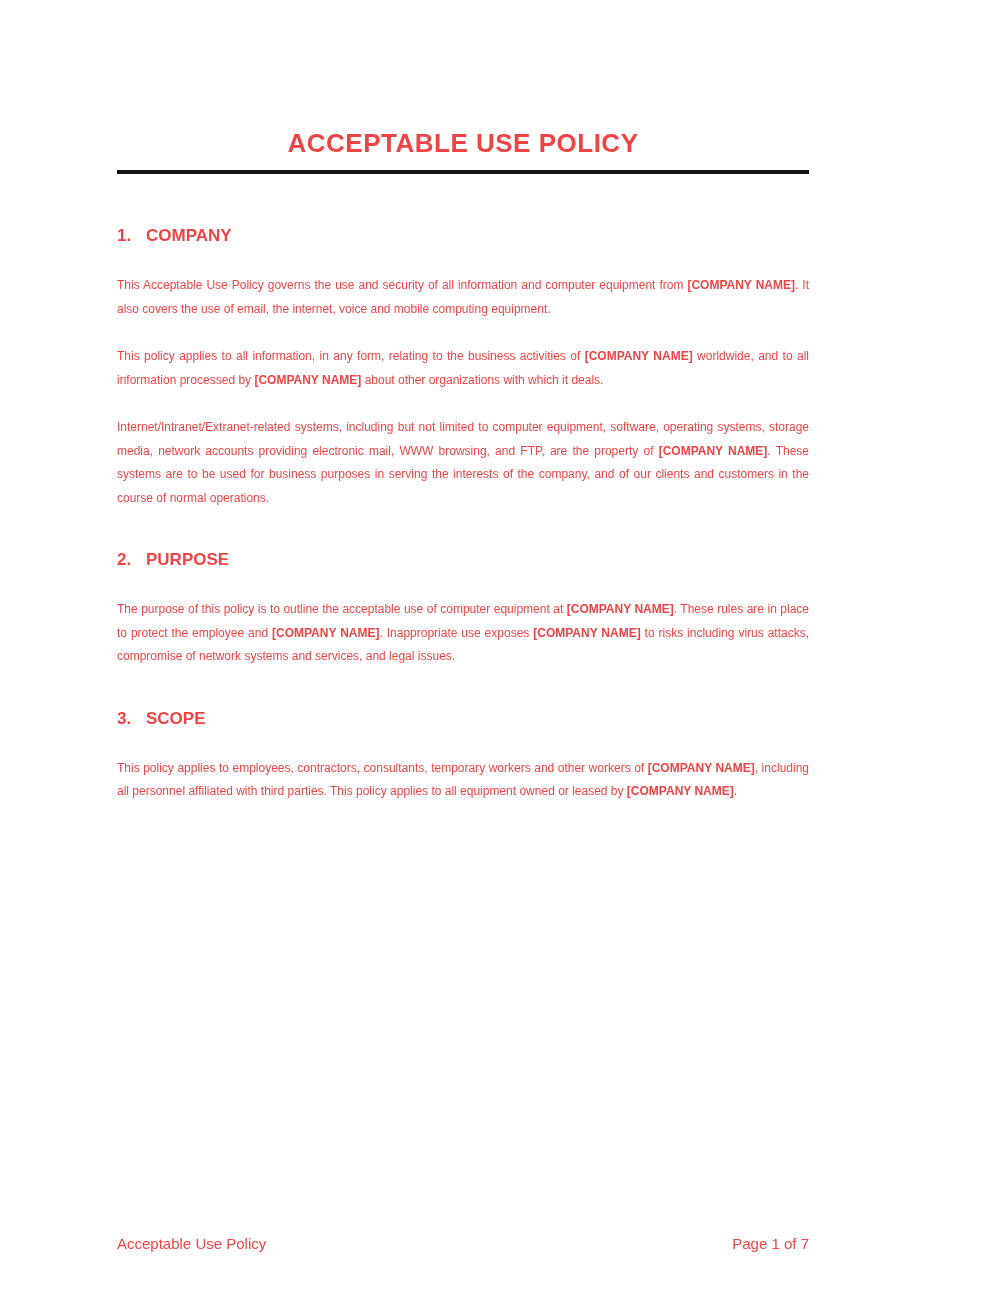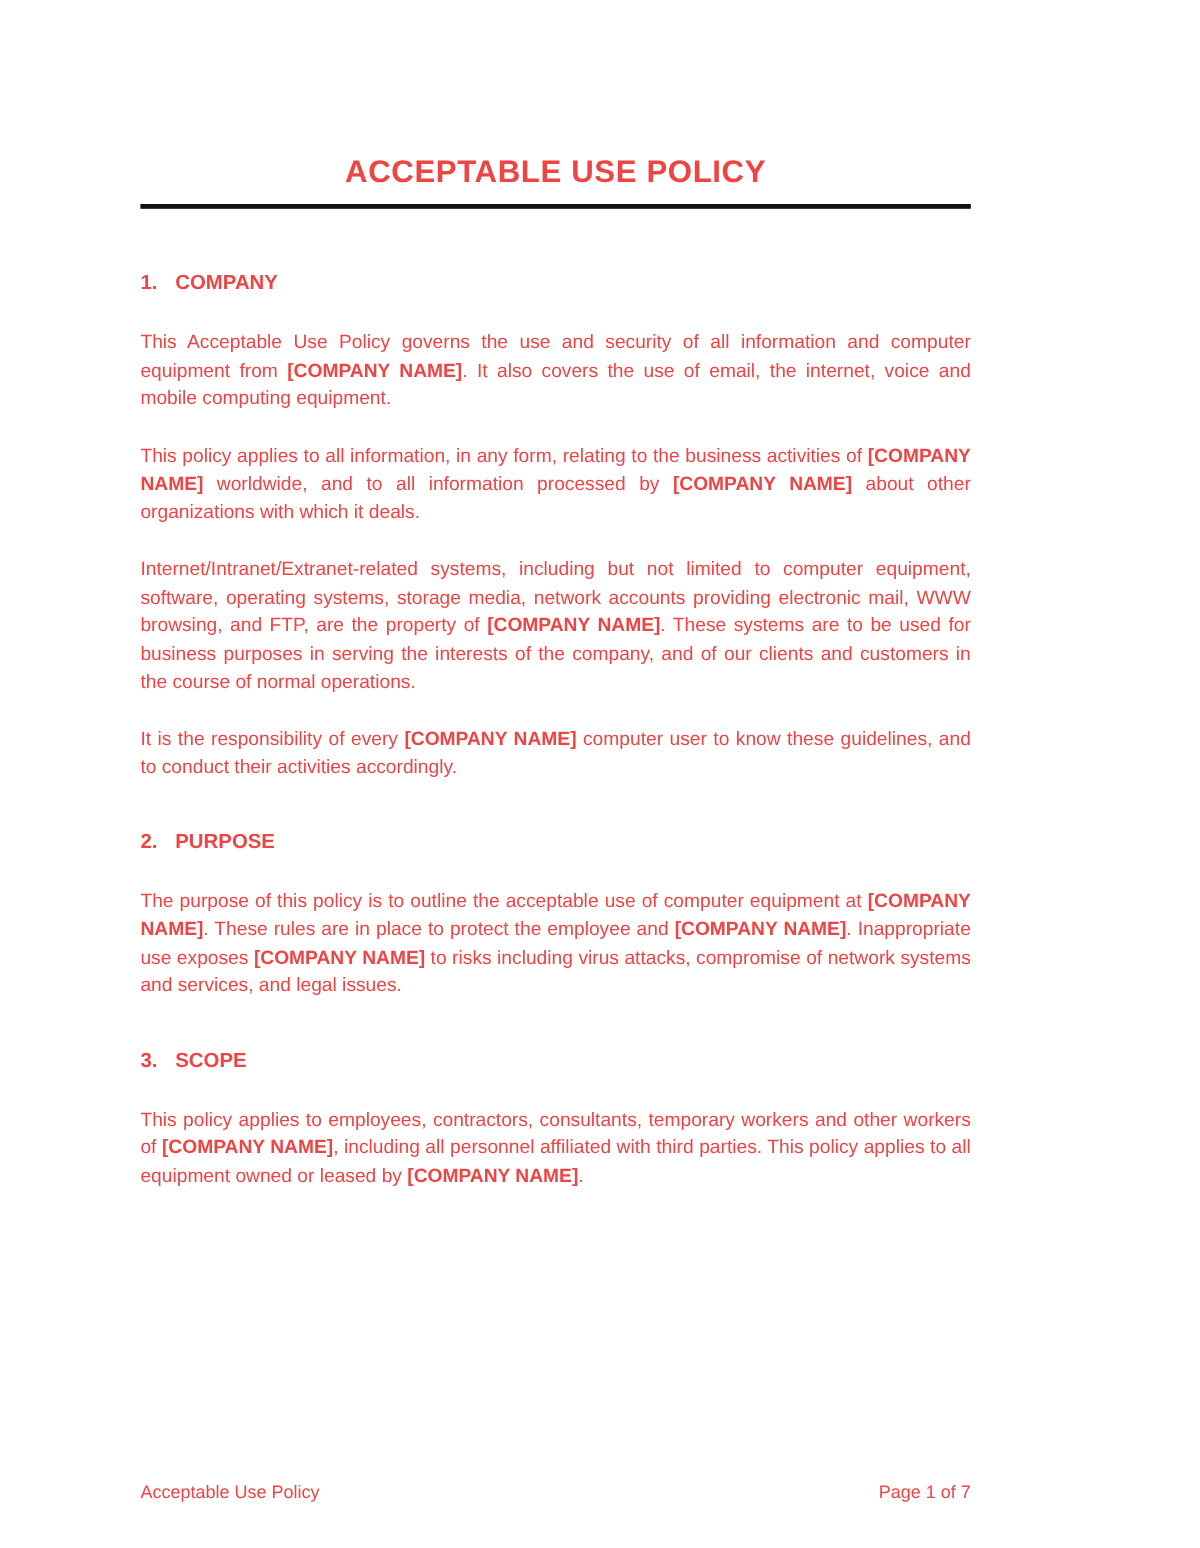--- a/index.html
+++ b/index.html
@@ -33,21 +33,21 @@
     display: flex;
     margin: 40px 0 0 0;
     font-size: 17px;
     line-height: 20px;
     font-weight: bold;
   }
   .doc-body section:first-child .section-heading { margin-top: 52px; }
   .section-number { flex: none; width: 29px; }
   .doc-body p {
     margin: 24px 0 0 0;
-    font-size: 16px;
+    font-size: 12px;
     line-height: 23.5px;
     text-align: justify;
   }
   .doc-body h2 + p { margin-top: 28px; }
   .b { font-weight: bold; }
   .doc-footer {
     position: absolute;
     left: 117px;
     right: 117px;
     top: 1222px;
@@ -65,21 +65,20 @@
   <hr class="title-rule">
   <main class="doc-body" id="doc-body">
       <section>
         <h2 class="section-heading">
           <span class="section-number">1.</span>
           <span>COMPANY</span>
         </h2>
         <p><span>This Acceptable Use Policy governs the use and security of all information and computer equipment from </span><span class="b">[COMPANY NAME]</span><span>. It also covers the use of email, the internet, voice and mobile computing equipment.</span></p>
         <p><span>This policy applies to all information, in any form, relating to the business activities of </span><span class="b">[COMPANY NAME]</span><span> worldwide, and to all information processed by </span><span class="b">[COMPANY NAME]</span><span> about other organizations with which it deals.</span></p>
         <p><span>Internet/Intranet/Extranet-related systems, including but not limited to computer equipment, software, operating systems, storage media, network accounts providing electronic mail, WWW browsing, and FTP, are the property of </span><span class="b">[COMPANY NAME]</span><span>. These systems are to be used for business purposes in serving the interests of the company, and of our clients and customers in the course of normal operations.</span></p>
-        <p><span>It is the responsibility of every </span><span class="b">[COMPANY NAME]</span><span> computer user to know these guidelines, and to conduct their activities accordingly.</span></p>
       </section>
       <section>
         <h2 class="section-heading">
           <span class="section-number">2.</span>
           <span>PURPOSE</span>
         </h2>
         <p><span>The purpose of this policy is to outline the acceptable use of computer equipment at </span><span class="b">[COMPANY NAME]</span><span>. These rules are in place to protect the employee and </span><span class="b">[COMPANY NAME]</span><span>. Inappropriate use exposes </span><span class="b">[COMPANY NAME]</span><span> to risks including virus attacks, compromise of network systems and services, and legal issues.</span></p>
       </section>
       <section>
         <h2 class="section-heading">

